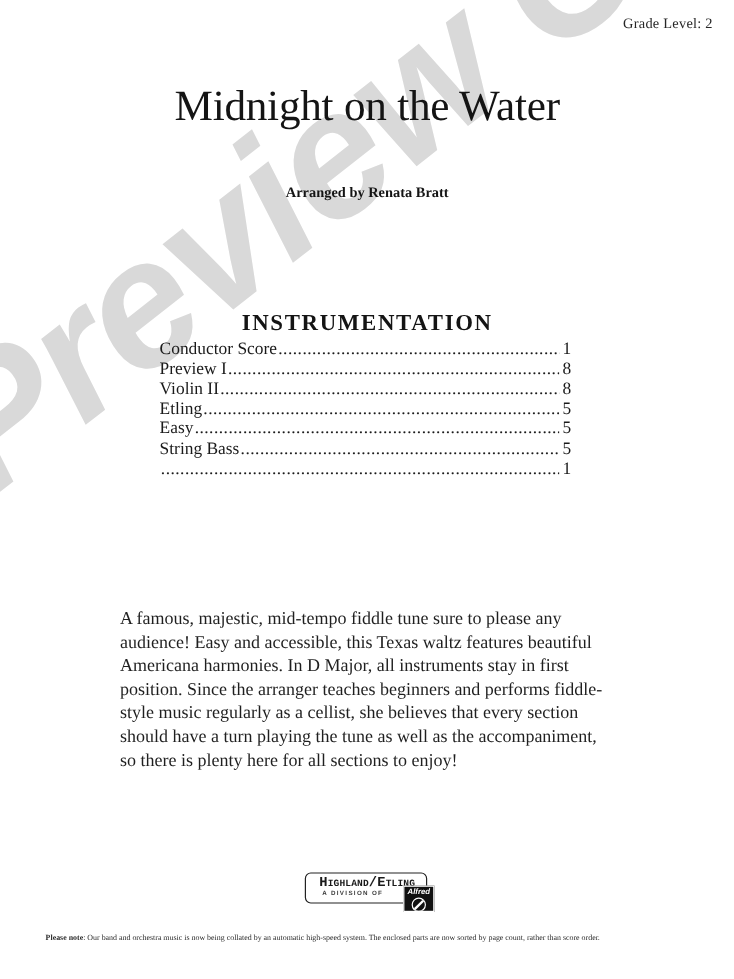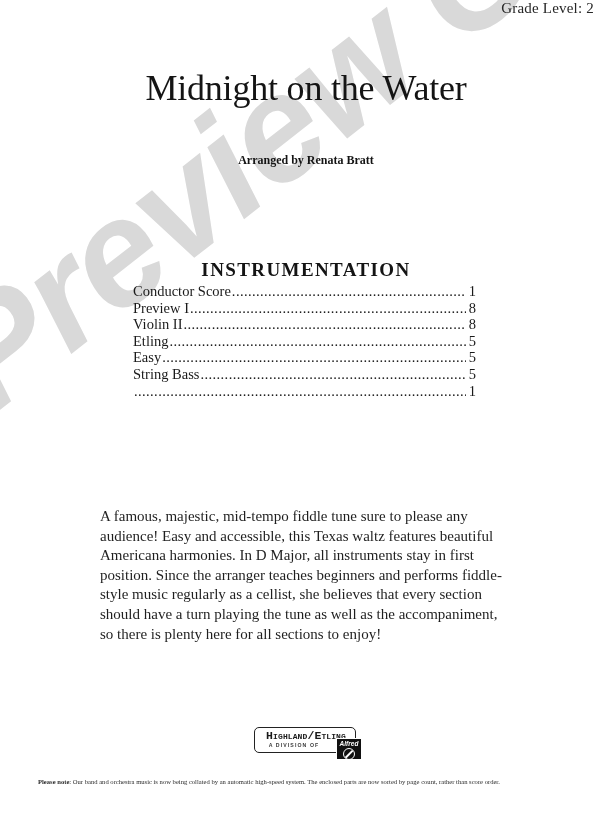--- a/index.html
+++ b/index.html
@@ -49,22 +49,22 @@
     left: 0; top: 0;
     width: 612px;
     height: 816px;
     z-index: 2;
   }
 
   
   #grade-level {
     position: absolute;
     right: 18px;
-    top: 0;
-    font-size: 15px;
+    top: 12px;
+    font-size: 12px;
     letter-spacing: .2px;
     color: #262626;
   }
 
   
   #series-band {
     position: absolute;
     left: 0;
     top: 33px;
     width: 612px;

